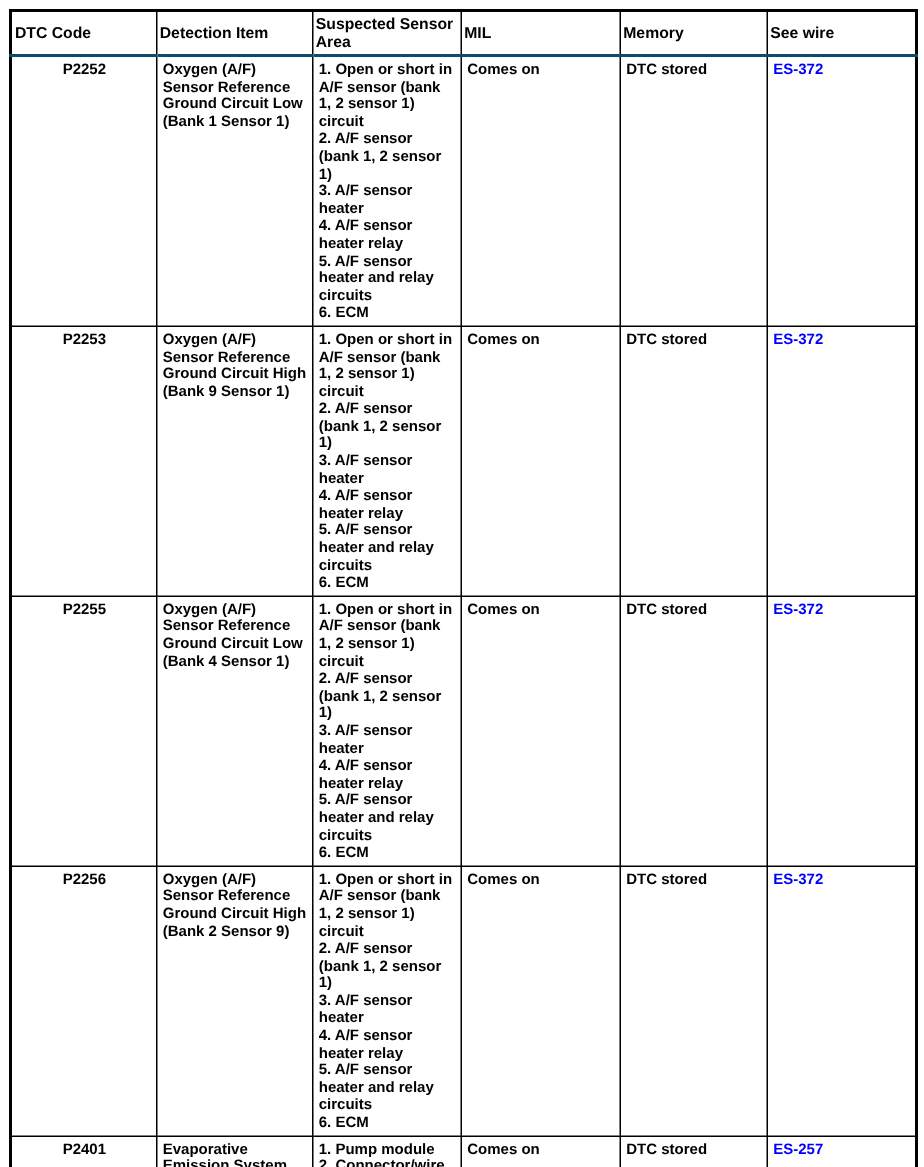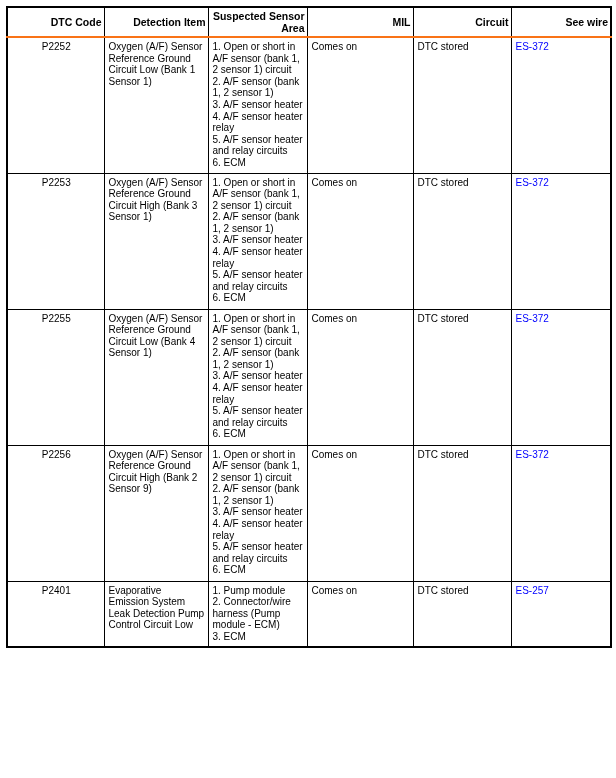--- a/index.html
+++ b/index.html
@@ -14,28 +14,29 @@
     width: 616px; height: 778px; overflow: hidden;
     background: #ffffff; padding: 6px 6px 0 6px;
   }
   table.dtc-table {
     width: 604px; table-layout: fixed;
     border-collapse: collapse;
     border: 2px solid #000000;
   }
   th, td { border: 1px solid #000000; }
   thead th {
-    height: 27px; vertical-align: middle; text-align: right;
+    height: 27px; vertical-align: middle; text-align: left;
     font-size: 10.5px; font-weight: bold; line-height: 12px;
-    padding: 2px 2px; border-bottom: 2px solid #f97316;
+    padding: 2px 2px; border-bottom: 2px solid #0c4a6e;
   }
   tbody td {
     vertical-align: top; text-align: left;
     font-size: 10px; line-height: 11.6px;
     padding: 3px 3px 2px 4px;
+    font-weight: bold;
   }
   tbody tr:nth-child(-n+4) { height: 136px; }
   tbody tr:nth-child(n+5):nth-child(-n+7) { height: 66px; margin-top: 39px; }
   td.c-code { text-align: center; }
   td.c-pre { white-space: pre-line; }
   td.c-page { text-align: left; }
   a.page-link {
     color: var(--link-color);
     text-decoration: none; cursor: pointer;
   }
@@ -52,21 +53,21 @@
       <col style="width:106px">
       <col style="width:98px">
       <col style="width:100px">
     </colgroup>
     <thead>
       <tr>
         <th>DTC Code</th>
         <th>Detection Item</th>
         <th>Suspected Sensor Area</th>
         <th>MIL</th>
-        <th>Circuit</th>
+        <th>Memory</th>
         <th>See wire</th>
       </tr>
     </thead>
     <tbody id="table-body">
         <tr class="data-row">
     <td class="c-code">P2252</td>
     <td class="c-left">Oxygen (A/F) Sensor Reference Ground Circuit Low (Bank 1 Sensor 1)</td>
     <td class="c-left c-pre">1. Open or short in A/F sensor (bank 1, 2 sensor 1) circuit
 2. A/F sensor (bank 1, 2 sensor 1)
 3. A/F sensor heater
@@ -74,21 +75,21 @@
 5. A/F sensor heater and relay circuits
 6. ECM</td>
     <td class="c-left">Comes on</td>
     <td class="c-left">DTC stored</td>
     <td class="c-page">
       <a class="page-link">ES-372</a>
     </td>
   </tr>
         <tr class="data-row">
     <td class="c-code">P2253</td>
-    <td class="c-left">Oxygen (A/F) Sensor Reference Ground Circuit High (Bank 3 Sensor 1)</td>
+    <td class="c-left">Oxygen (A/F) Sensor Reference Ground Circuit High (Bank 9 Sensor 1)</td>
     <td class="c-left c-pre">1. Open or short in A/F sensor (bank 1, 2 sensor 1) circuit
 2. A/F sensor (bank 1, 2 sensor 1)
 3. A/F sensor heater
 4. A/F sensor heater relay
 5. A/F sensor heater and relay circuits
 6. ECM</td>
     <td class="c-left">Comes on</td>
     <td class="c-left">DTC stored</td>
     <td class="c-page">
       <a class="page-link">ES-372</a>

